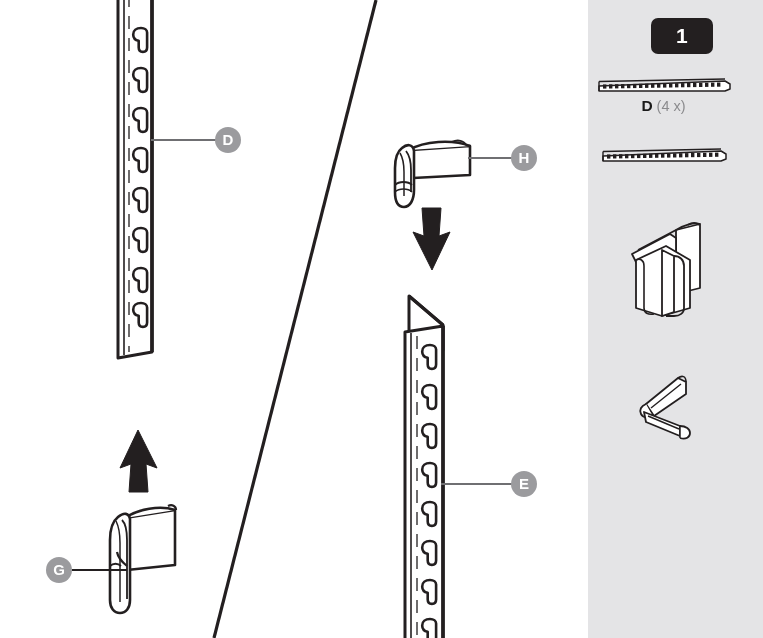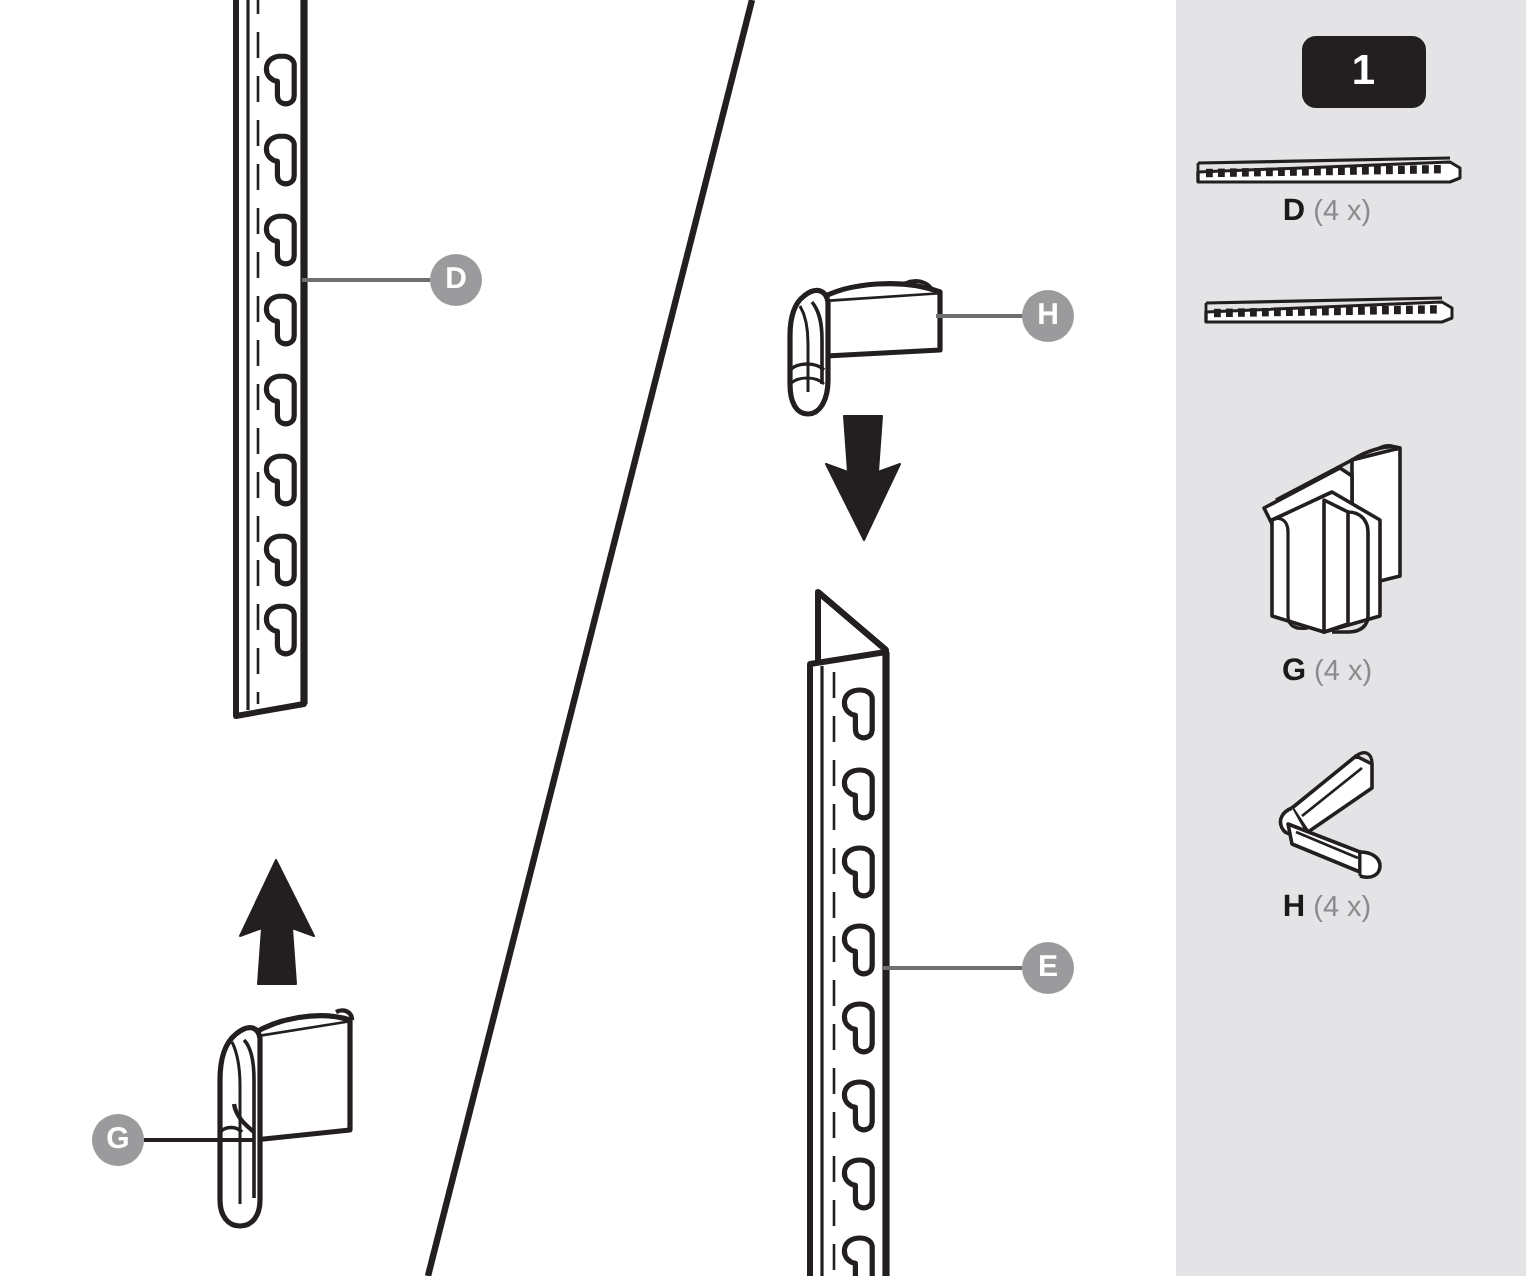--- a/index.html
+++ b/index.html
@@ -313,44 +313,36 @@
         <path d="M 18,44 L 48,30 L 72,44 L 72,92 L 44,100 L 18,92 Z" fill="#ffffff" stroke="#231f20" stroke-width="1.8" stroke-linejoin="round"></path>
 
         <path d="M 44,34 L 56,40 L 56,96 L 44,100 Z" fill="#ffffff" stroke="#231f20" stroke-width="1.8" stroke-linejoin="round"></path>
         <path d="M 56,40 C 62,40 66,44 66,50 L 66,92" fill="none" stroke="#231f20" stroke-width="1.8"></path>
         <path d="M 66,92 C 66,97 62,100 56,100 L 48,100" fill="none" stroke="#231f20" stroke-width="1.8"></path>
 
         <path d="M 18,44 C 22,42 26,44 26,50 L 26,92" fill="none" stroke="#231f20" stroke-width="1.6"></path>
 
         <path d="M 26,92 C 26,97 30,99 36,98" fill="none" stroke="#231f20" stroke-width="1.6"></path>
       </svg>
-      <div class="part-label">
-        <span class="code">G</span>
-        <span>(4 x)</span>
-      </div>
     </div>
 
     <div class="part-entry" style="top:370px;">
       <svg class="part-art" width="80" height="72" viewBox="0 0 80 72">
 
         <path d="M 22,34 L 54,8 L 62,12 L 62,24 L 30,46 Z" fill="#ffffff" stroke="#231f20" stroke-width="1.8" stroke-linejoin="round"></path>
 
         <path d="M 54,8 C 58,5 62,6 62,12" fill="none" stroke="#231f20" stroke-width="1.6"></path>
 
         <path d="M 22,34 C 17,36 15,40 17,44 C 19,48 24,48 28,45" fill="#ffffff" stroke="#231f20" stroke-width="1.8"></path>
 
         <path d="M 20,42 L 56,56 L 56,66 L 22,52 Z" fill="#ffffff" stroke="#231f20" stroke-width="1.8" stroke-linejoin="round"></path>
 
         <path d="M 56,56 C 62,56 66,59 66,63 C 66,67 62,70 56,68" fill="#ffffff" stroke="#231f20" stroke-width="1.8"></path>
         <path d="M 56,56 L 56,68" fill="none" stroke="#231f20" stroke-width="1.5"></path>
 
         <path d="M 27,38 L 57,14" fill="none" stroke="#231f20" stroke-width="1.4"></path>
 
         <path d="M 24,46 L 55,59" fill="none" stroke="#231f20" stroke-width="1.4"></path>
       </svg>
-      <div class="part-label">
-        <span class="code">H</span>
-        <span>(4 x)</span>
-      </div>
     </div>
 
   </div>
 </div>
 
 </body></html>

